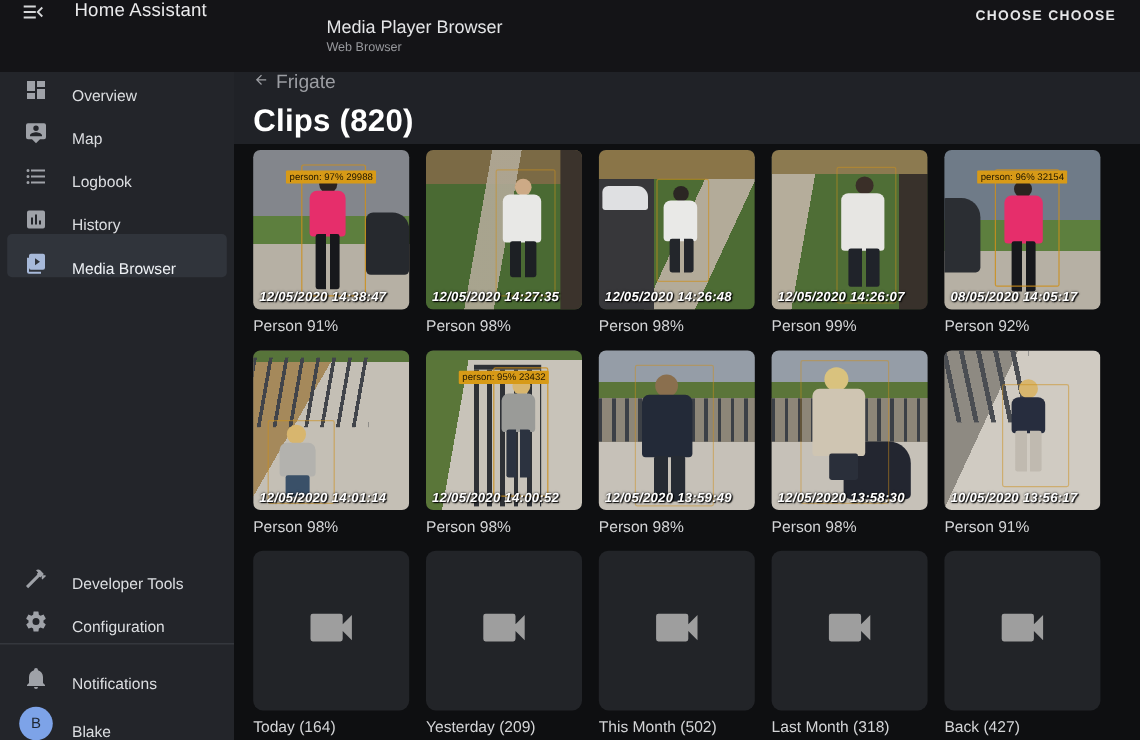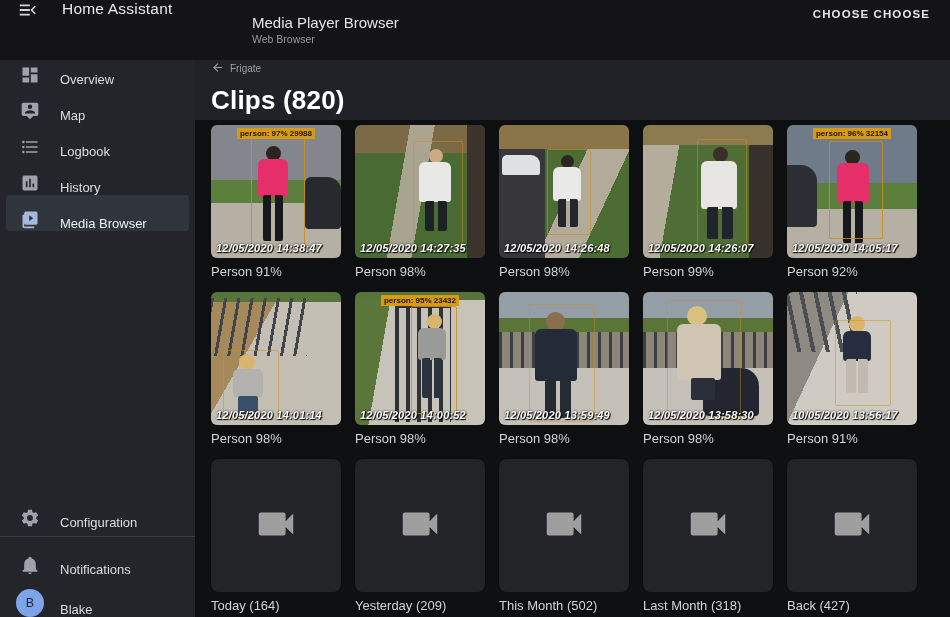--- a/index.html
+++ b/index.html
@@ -5,21 +5,21 @@
   html,body{margin:0;padding:0}
   body{
     width:950px;height:617px;overflow:hidden;position:relative;
     background:#0e0f11;font-family:"Liberation Sans",sans-serif;
     -webkit-font-smoothing:antialiased;
   }
   
   .topbar{position:absolute;top:0;left:0;right:0;height:60px;background:#141417;display:flex;align-items:flex-start;z-index:10}
   .menu-btn{margin-left:16px;width:24px;height:24px;display:flex;align-items:center;justify-content:center;cursor:pointer}
   .app-name{margin-left:22px;font-size:15.5px;color:#eaeaec;letter-spacing:.2px}
-  .tb-title{position:absolute;left:252px;top:50%;transform:translateY(-50%);line-height:1.15}
+  .tb-title{position:absolute;left:272px;top:50%;transform:translateY(-50%);line-height:1.15}
   .tb-title .t{font-size:15px;color:#e4e5e7}
   .tb-title .s{font-size:10.5px;color:#97989c;margin-top:2px}
   .choose{position:absolute;right:14px;font-size:11.5px;font-weight:700;letter-spacing:1.1px;color:#e5e6e8;padding:8px 6px;cursor:pointer;border-radius:3px}
   
   .sidebar{position:absolute;top:48px;left:0;width:195px;bottom:0;background:#23252a;display:flex;flex-direction:column;z-index:5}
   .nav{padding-top:3px}
   .s-item{height:36px;margin:0 6px;padding:0 12px;border-radius:4px;display:flex;align-items:flex-end;cursor:pointer}
   .s-item .icon{width:24px;height:24px;display:flex;align-items:center;justify-content:center;flex:none}
   .s-item .icon svg{fill:#9fa2a8}
   .s-item .lbl{margin-left:18px;font-size:13px;font-weight:500;color:#dcdee1;white-space:nowrap}
@@ -27,35 +27,35 @@
   .s-item.selected .icon svg{fill:#a7b9d9}
   .s-item.selected .lbl{color:#eef1f5}
   .spacer{flex:1}
   .divider{height:1px;background:#3a3c42;margin:6px 0 4px}
   .avatar{width:28px;height:28px;border-radius:50%;display:flex;align-items:center;justify-content:center;font-size:12.5px;font-weight:500;color:#1e2733;flex:none;margin-left:-2px}
   .user-item{height:40px}
   .user-item .lbl{margin-left:16px}
   
   .main{position:absolute;left:195px;top:48px;right:0;bottom:0;background:#0e0f11;overflow:hidden}
   .content-header{height:72px;background:#202227;padding:12px 16px 0;box-sizing:border-box}
-  .back{display:inline-flex;align-items:center;gap:6px;color:#9c9ea3;font-size:10px;cursor:pointer}
+  .back{display:inline-flex;align-items:center;gap:6px;color:#9c9ea3;font-size:16px;cursor:pointer}
   .back svg{fill:#9c9ea3}
   .page-title{color:#ffffff;font-size:26px;font-weight:700;margin-top:7px;letter-spacing:.2px}
   .grid{width:706px;padding:5px 16px 0;display:flex;flex-wrap:wrap;column-gap:14px}
   .cell{width:130px;cursor:pointer}
   .caption{margin:6px 0 12px;height:16px;font-size:13px;color:#d3d4d6;white-space:nowrap}
   
   .thumb{width:130px;height:133px;border-radius:6px;position:relative;overflow:hidden;background:#2b2d31}
   .thumb>div{position:absolute}
   .ph{border-radius:50%;z-index:2}
   .pb{border-radius:6px 6px 3px 3px;z-index:2}
   .pl{border-radius:2px;z-index:2}
   .extra{display:none;z-index:1}
   .bbox{border:1.5px solid rgba(204,143,27,.85);border-radius:2px;z-index:3}
-  .det{top:3px;left:50%;transform:translateX(-50%);background:#d79a17;color:#201700;font-weight:700;font-size:8px;line-height:11px;padding:0 3px;white-space:nowrap;border-radius:1px;z-index:4}
+  .det{top:17px;left:50%;transform:translateX(-50%);background:#d79a17;color:#201700;font-weight:400;font-size:8px;line-height:11px;padding:0 3px;white-space:nowrap;border-radius:1px;z-index:4}
   .ts{left:5px;bottom:4px;font-size:11px;font-weight:800;font-style:italic;color:#fff;letter-spacing:.2px;white-space:nowrap;text-shadow:0 0 2px #000,1px 1px 1px #000;z-index:4}
   .thumb::after{content:'';position:absolute;z-index:1}
   
   .folder-tile{width:130px;height:133px;border-radius:8px;background:#222428;display:flex;align-items:center;justify-content:center}
   .folder-tile svg{fill:#9e9e9e}
   
   .scene1{background:linear-gradient(180deg,#83868c 0,#83868c 55px,#5d7f3e 55px,#5d7f3e 78px,#b6b0a4 78px)}
   .scene1 .ph{left:55px;top:21px;width:15px;height:15px;background:#2a2320}
   .scene1 .pb{left:47px;top:34px;width:30px;height:38px;background:#e62e6b}
   .scene1 .pl{left:52px;top:70px;width:20px;height:46px;background:linear-gradient(90deg,#17181c 0 42%,transparent 42% 58%,#17181c 58%)}
@@ -186,20 +186,28 @@
       <span class="lbl">Media Browser</span>
     </div>
   </div>
 
   <div class="spacer"></div>
 
   <div class="nav">
     <div class="s-item">
       <span class="icon">
         <svg width="20" height="20" viewBox="0 0 24 24">
+            <path d="M2,19.63L13.43,8.2L12.72,7.5L14.14,6.07L12,3.89C13.2,2.7 15.09,2.7 16.27,3.89L19.87,7.5L18.45,8.91H21.29L22,9.62L18.45,13.21L17.74,12.5V9.62L16.27,11.04L15.56,10.33L4.13,21.76L2,19.63Z"></path>
+          </svg>
+      </span>
+      <span class="lbl">Developer Tools</span>
+    </div>
+    <div class="s-item">
+      <span class="icon">
+        <svg width="20" height="20" viewBox="0 0 24 24">
             <path d="M12,15.5A3.5,3.5 0 0,1 8.5,12A3.5,3.5 0 0,1 12,8.5A3.5,3.5 0 0,1 15.5,12A3.5,3.5 0 0,1 12,15.5M19.43,12.97C19.47,12.65 19.5,12.33 19.5,12C19.5,11.67 19.47,11.34 19.43,11L21.54,9.37C21.73,9.22 21.78,8.95 21.66,8.73L19.66,5.27C19.54,5.05 19.27,4.96 19.05,5.05L16.56,6.05C16.04,5.66 15.5,5.32 14.87,5.07L14.5,2.42C14.46,2.18 14.25,2 14,2H10C9.75,2 9.54,2.18 9.5,2.42L9.13,5.07C8.5,5.32 7.96,5.66 7.44,6.05L4.95,5.05C4.73,4.96 4.46,5.05 4.34,5.27L2.34,8.73C2.21,8.95 2.27,9.22 2.46,9.37L4.57,11C4.53,11.34 4.5,11.67 4.5,12C4.5,12.33 4.53,12.65 4.57,12.97L2.46,14.63C2.27,14.78 2.21,15.05 2.34,15.27L4.34,18.73C4.46,18.95 4.73,19.03 4.95,18.95L7.44,17.94C7.96,18.34 8.5,18.68 9.13,18.93L9.5,21.58C9.54,21.82 9.75,22 10,22H14C14.25,22 14.46,21.82 14.5,21.58L14.87,18.93C15.5,18.67 16.04,18.34 16.56,17.94L19.05,18.95C19.27,19.03 19.54,18.95 19.66,18.73L21.66,15.27C21.78,15.05 21.73,14.78 21.54,14.63L19.43,12.97Z"></path>
           </svg>
       </span>
       <span class="lbl">Configuration</span>
     </div>
   </div>
 
   <div class="divider"></div>
 
   <div class="s-item">
@@ -285,21 +293,21 @@
       </div>
 
       <div class="cell">
         <div class="thumb scene5">
           <div class="extra"></div>
           <div class="ph"></div>
           <div class="pb"></div>
           <div class="pl"></div>
           <div class="bbox"></div>
           <div class="det">person: 96% 32154</div>
-          <div class="ts">12/05/2020 14:05:17</div>
+          <div class="ts">08/05/2020 14:05:17</div>
         </div>
         <div class="caption">Person 92%</div>
       </div>
 
       <div class="cell">
         <div class="thumb scene6">
 
           <div class="ph"></div>
           <div class="pb"></div>
           <div class="pl"></div>

